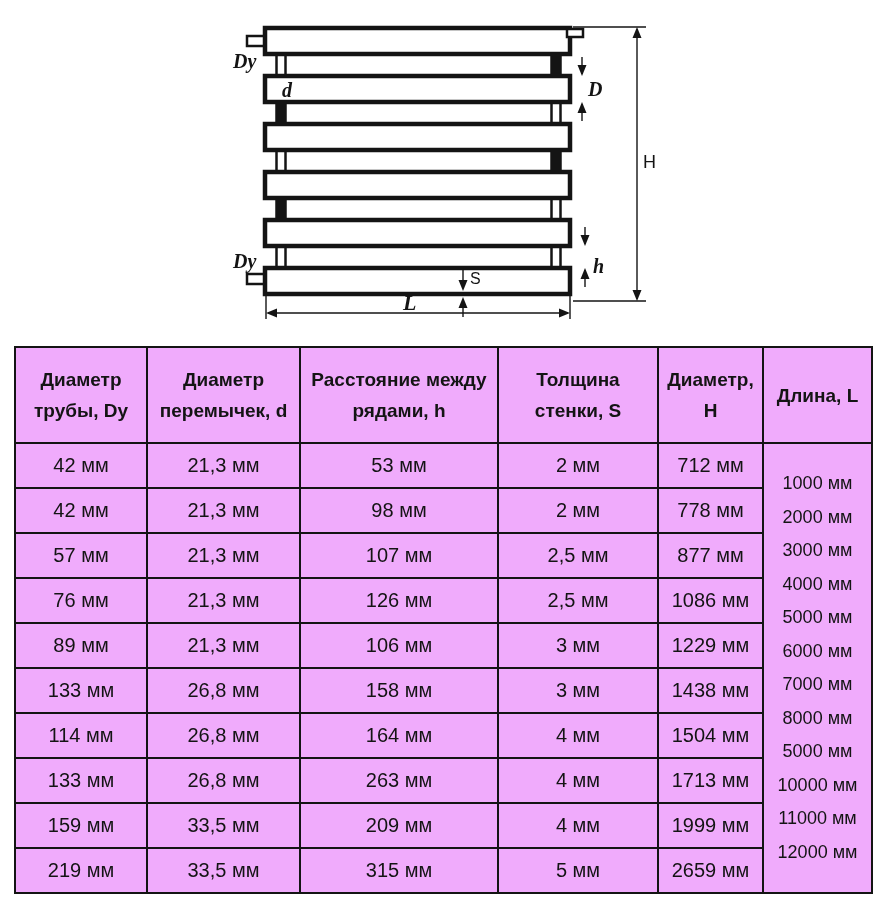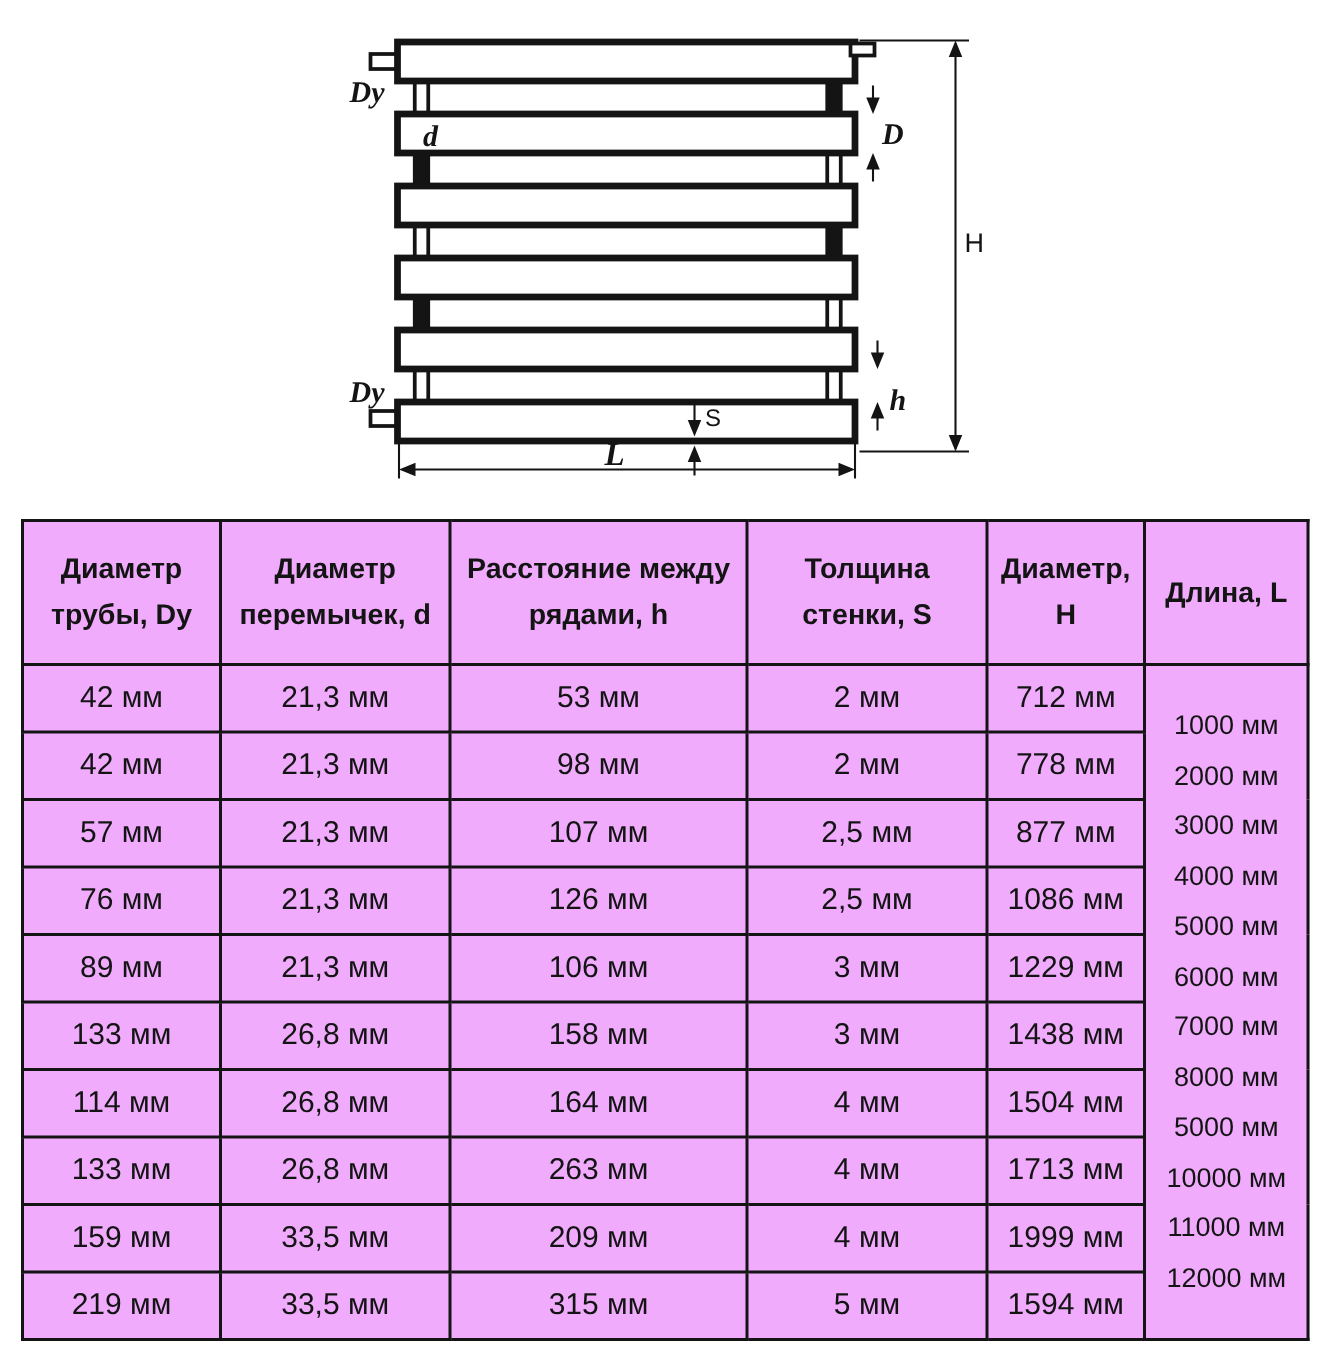--- a/index.html
+++ b/index.html
@@ -233,17 +233,17 @@
         <td>33,5 мм</td>
         <td>209 мм</td>
         <td>4 мм</td>
         <td>1999 мм</td>
       </tr>
       <tr>
         <td>219 мм</td>
         <td>33,5 мм</td>
         <td>315 мм</td>
         <td>5 мм</td>
-        <td>1594 мм</td>
+        <td>2659 мм</td>
       </tr>
     </tbody>
   </table>
 </div>
 
 </body></html>

